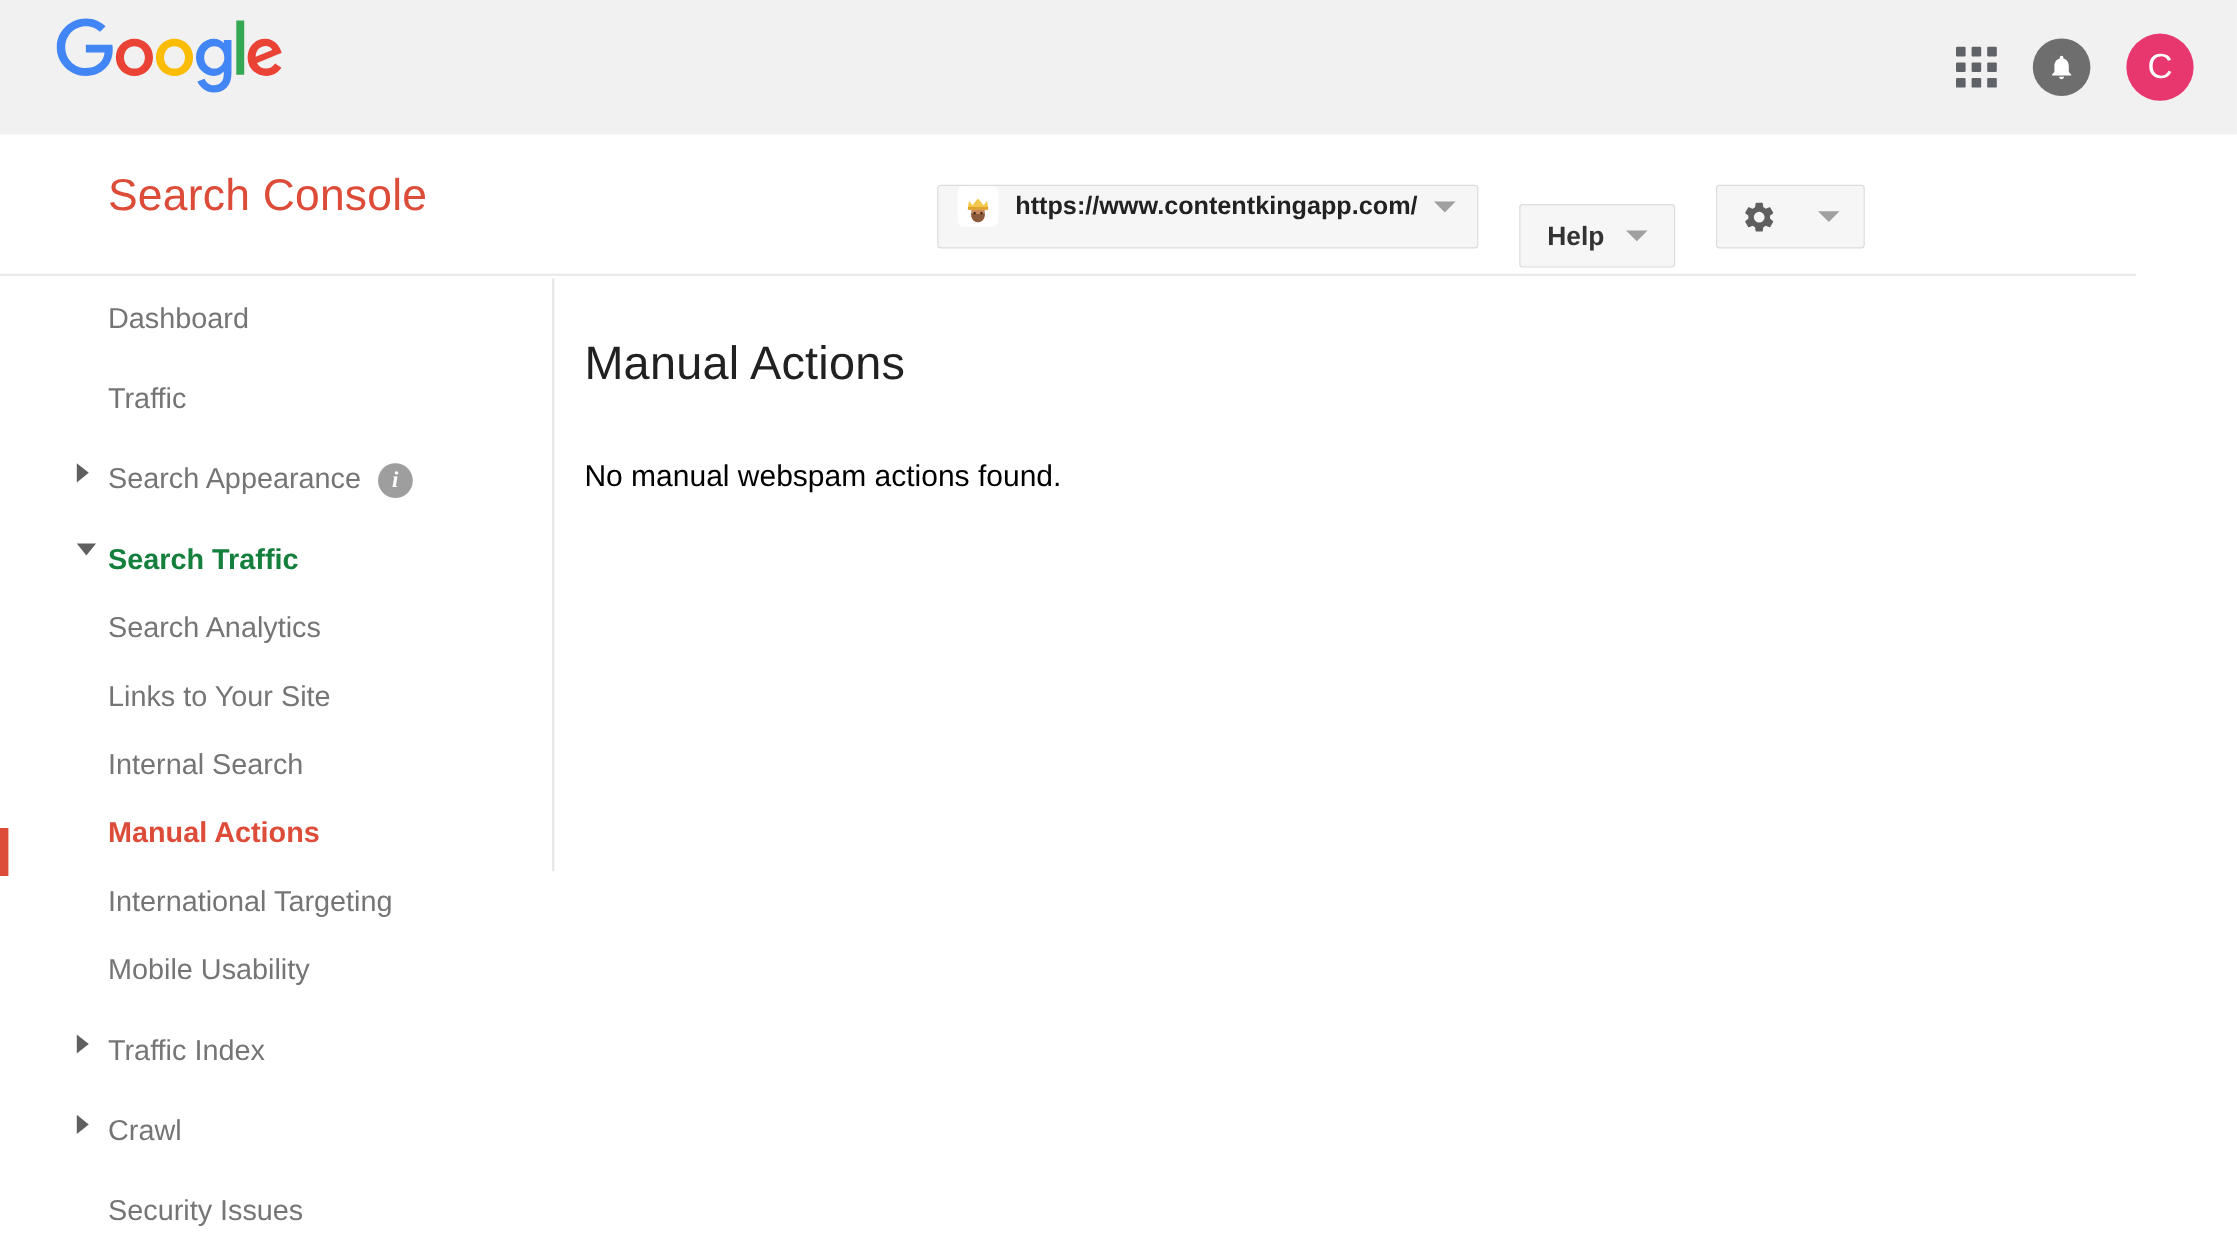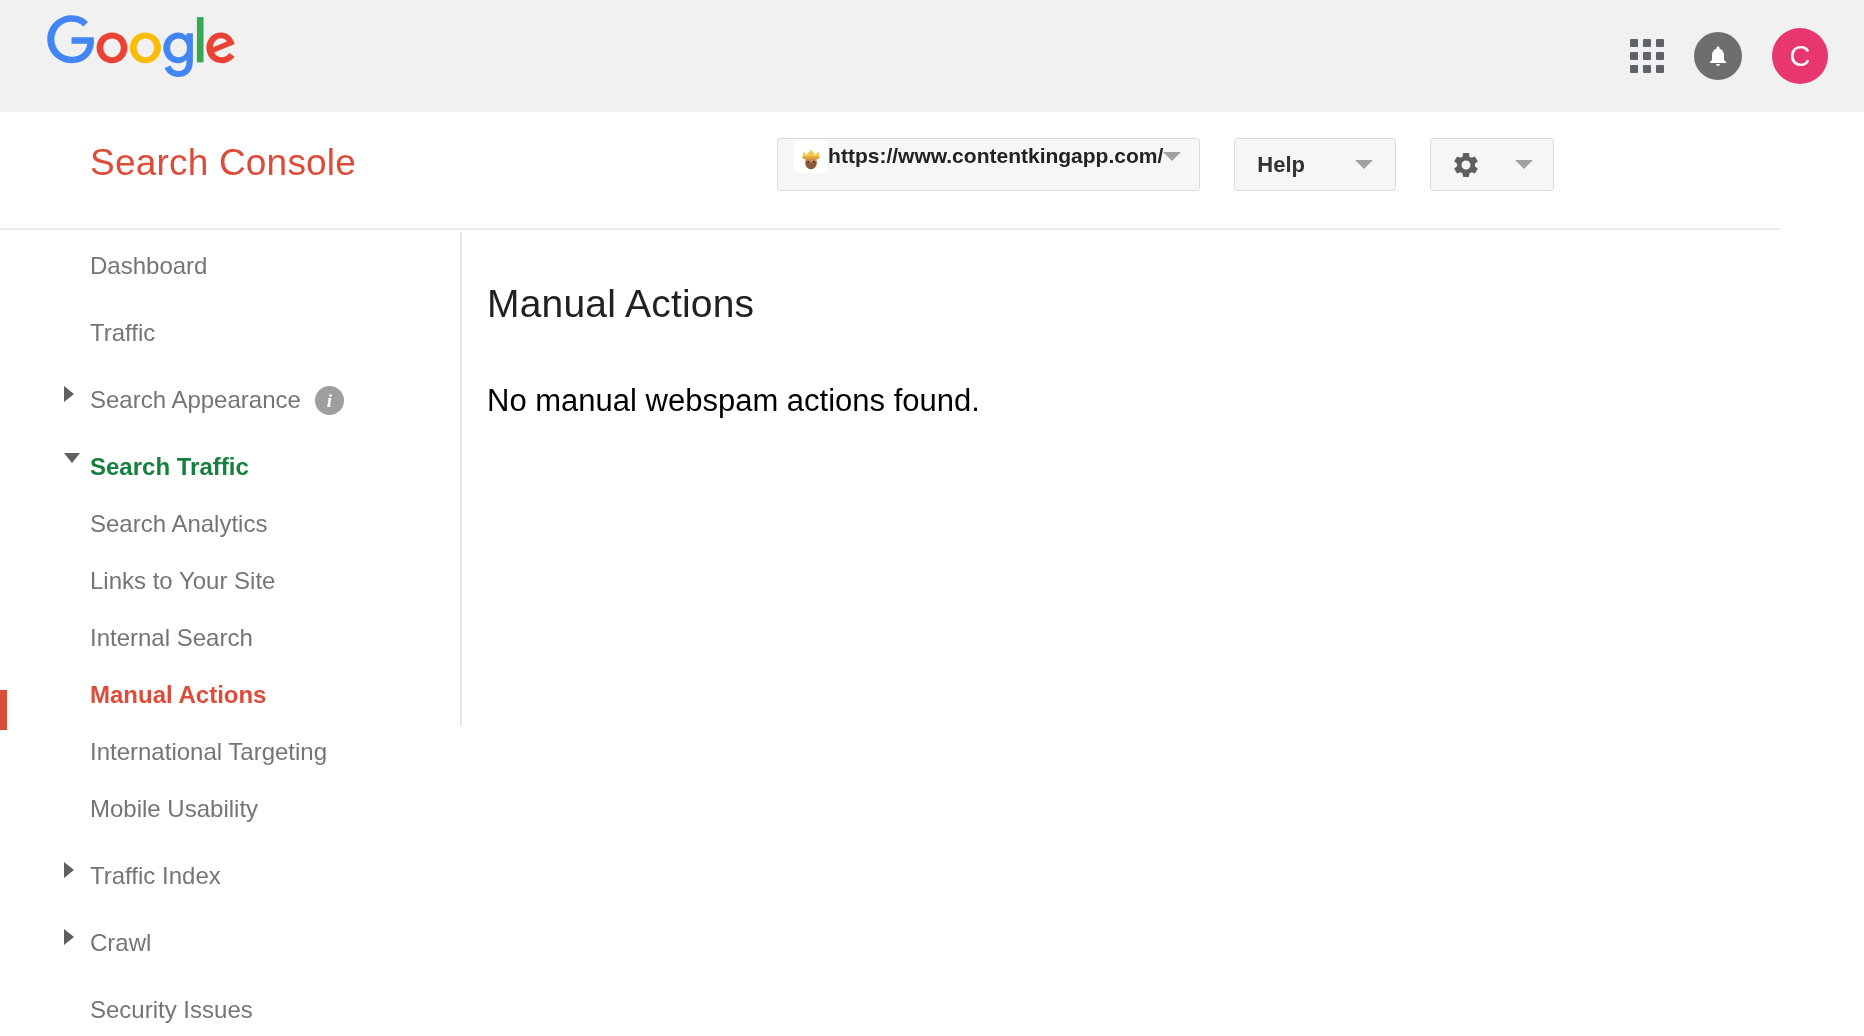--- a/index.html
+++ b/index.html
@@ -108,20 +108,21 @@
     background: #f6f6f6;
     border: 1px solid #dcdcdc;
     border-radius: 3px;
     height: 53px;
     display: flex;
     align-items: center;
     cursor: pointer;
   }
   .prop-select {
     padding: 0 18px 17px 16px;
+    gap: 14px;
   }
   .favicon {
     width: 34px; height: 34px;
     border-radius: 5px;
     background: #ffffff;
     display: flex;
     align-items: center;
     justify-content: center;
     font-size: 22px;
     line-height: 1;
@@ -134,21 +135,22 @@
     white-space: nowrap;
   }
   .caret {
     width: 0; height: 0;
     border-left: 9px solid transparent;
     border-right: 9px solid transparent;
     border-top: 9px solid #a0a0a0;
   }
   .help-btn {
     padding: 0 22px;
-    gap: 50px;
+    gap: 18px;
+    margin-top: 32px;
   }
   .help-label {
     font-size: 22px;
     color: #333333;
     font-weight: bold;
   }
   .gear-btn {
     padding: 0 20px;
     gap: 34px;
   }
@@ -238,21 +240,21 @@
     padding: 52px 0 0 25px;
   }
   .page-title {
     font-size: 39px;
     color: #212121;
     font-weight: 400;
     letter-spacing: 0.2px;
   }
   .page-body {
     margin-top: 57px;
-    font-size: 31px;
+    font-size: 25px;
     color: #000000;
   }
 </style>
 </head>
 <body>
 
 <div class="gbar">
   <svg class="glogo" viewBox="0 0 272 92">
     <path fill="#EA4335" d="M115.75 47.18c0 12.77-9.99 22.18-22.25 22.18s-22.25-9.41-22.25-22.18C71.25 34.32 81.24 25 93.5 25s22.25 9.32 22.25 22.18zm-9.74 0c0-7.98-5.79-13.44-12.51-13.44S80.99 39.2 80.99 47.18c0 7.9 5.79 13.44 12.51 13.44s12.51-5.55 12.51-13.44z"></path>
     <path fill="#FBBC05" d="M163.75 47.18c0 12.77-9.99 22.18-22.25 22.18s-22.25-9.41-22.25-22.18c0-12.85 9.99-22.18 22.25-22.18s22.25 9.32 22.25 22.18zm-9.74 0c0-7.98-5.79-13.44-12.51-13.44s-12.51 5.46-12.51 13.44c0 7.9 5.79 13.44 12.51 13.44s12.51-5.55 12.51-13.44z"></path>

